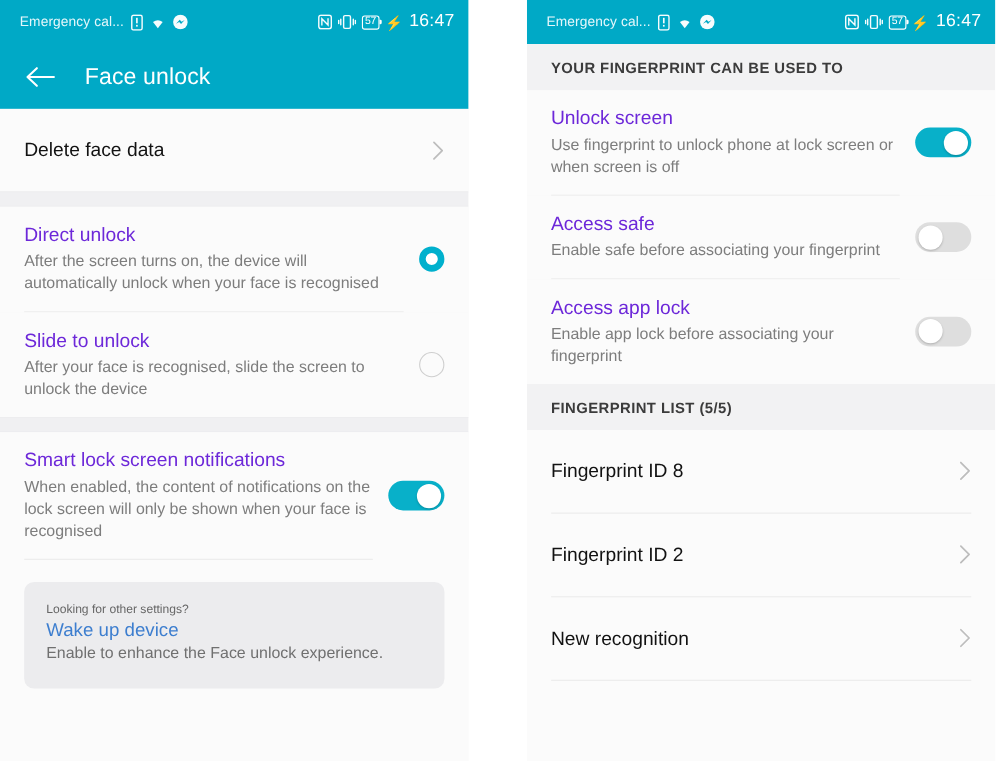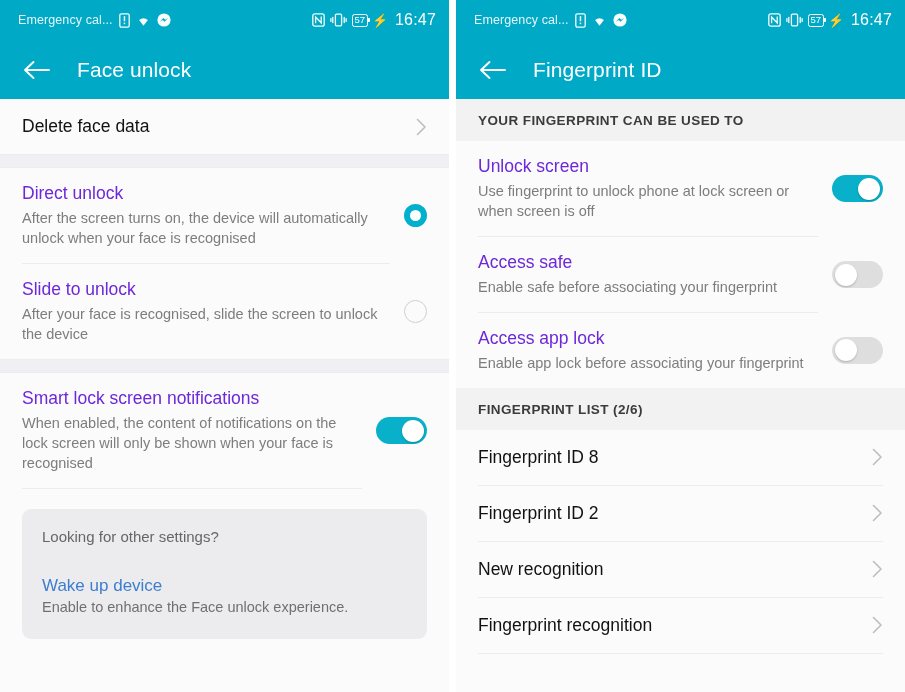--- a/index.html
+++ b/index.html
@@ -10,20 +10,21 @@
   body {
     width: 905px;
     height: 692px;
     font-family: "Liberation Sans", sans-serif;
     overflow: hidden;
   }
   .screens {
     display: flex;
     width: 905px;
     height: 514px;
+    gap: 23px;
   }
   .phone {
     width: 449px;
     height: 692px;
     background: #fbfbfb;
     position: relative;
     overflow: hidden;
   }
   .gap {
     width: 7px;
@@ -175,21 +176,21 @@
     justify-content: center;
   }
 
   
   .simple-row { display: flex; align-items: center; padding: 0 22px; }
   .simple-row .sr-inner {
     flex: 1;
     display: flex;
     align-items: center;
     justify-content: space-between;
-    padding: 17px 0;
+    padding: 27px 0;
   }
   .simple-row.sep .sr-inner { border-bottom: 1px solid #ececec; }
   .sr-label { font-size: 17.5px; color: #121212; }
 
   .chev {
     width: 11px;
     height: 18px;
     flex: 0 0 auto;
   }
 
@@ -228,23 +229,23 @@
   .toggle.off .knob { left: 3px; }
 
   
   .card-wrap { padding: 20px 22px 0 22px; }
   .card {
     background: #ececee;
     border-radius: 9px;
     padding: 19px 20px 22px 20px;
   }
   .card-q {
-    font-size: 15px;
+    font-size: 11px;
     color: #666666;
-    margin-bottom: 31px;
+    margin-bottom: 3px;
   }
   .card-link {
     font-size: 17px;
     color: #3d7ecf;
     margin-bottom: 2px;
     cursor: pointer;
   }
   .card-desc {
     font-size: 14.5px;
     color: #707070;
@@ -415,28 +416,20 @@
             </svg>
         </span>
         <span class="batt">
           <span>57</span>
         </span>
         <span class="bolt">⚡</span>
         <span class="sb-time">16:47</span>
       </div>
     </div>
 
-    <div class="appbar">
-      <div class="back-btn">
-        <svg width="28" height="20" viewBox="0 0 28 20">
-            <path d="M26 10 H2 M10.5 2 L2 10 L10.5 18" fill="none" stroke="#ffffff" stroke-width="1.9" stroke-linecap="round" stroke-linejoin="round"></path>
-          </svg>
-      </div>
-      <div class="appbar-title">Fingerprint ID</div>
-    </div>
 
     <div class="content">
 
       <div class="section-header">YOUR FINGERPRINT CAN BE USED TO</div>
 
       <div class="section">
         <div class="row has-sep">
           <div class="row-inner">
             <div class="row-title">Unlock screen</div>
             <div class="row-sub">Use fingerprint to unlock phone at lock screen or when screen is off</div>
@@ -464,21 +457,21 @@
             <div class="row-sub">Enable app lock before associating your fingerprint</div>
           </div>
           <div class="row-ctl">
             <div class="toggle off">
                 <div class="knob"></div>
               </div>
           </div>
         </div>
       </div>
 
-      <div class="section-header">FINGERPRINT LIST (2/6)</div>
+      <div class="section-header">FINGERPRINT LIST (5/5)</div>
 
       <div class="section">
         <div class="simple-row sep">
           <div class="sr-inner">
             <span class="sr-label">Fingerprint ID 8</span>
             <span class="chev">
               <svg width="11" height="18" viewBox="0 0 11 18">
                   <path d="M1.5 1.5 L9 9 L1.5 16.5" fill="none" stroke="#bdbdbd" stroke-width="1.6" stroke-linecap="round" stroke-linejoin="round"></path>
                 </svg>
             </span>

